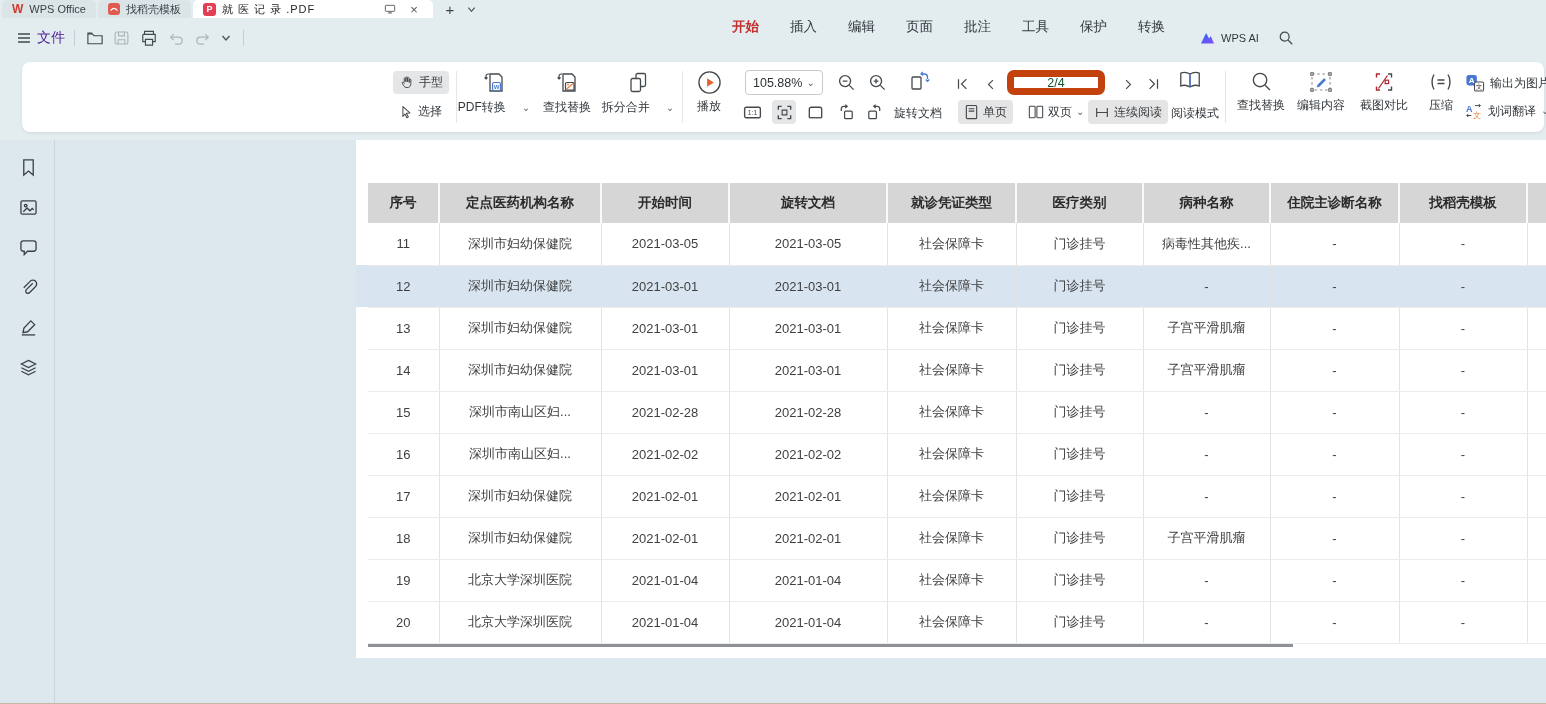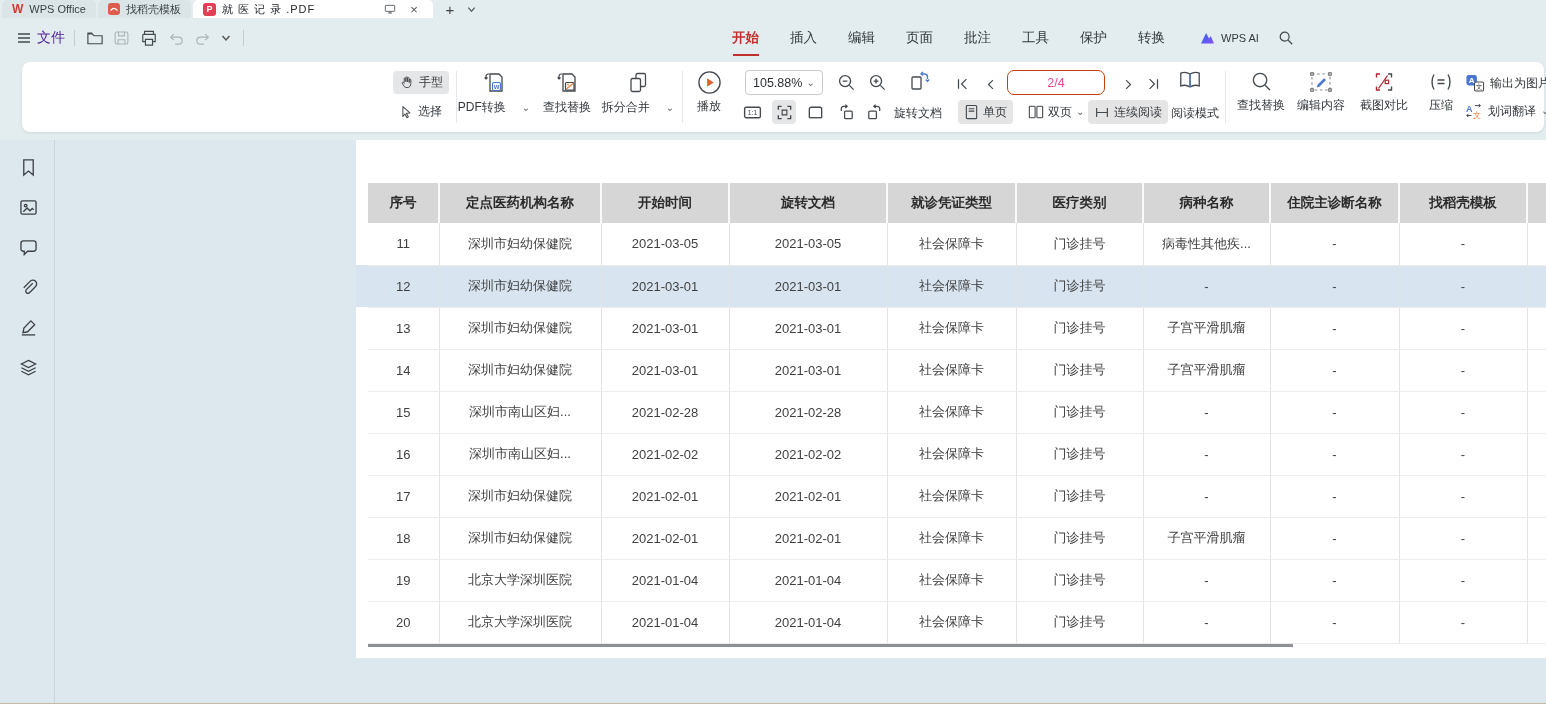--- a/index.html
+++ b/index.html
@@ -13,37 +13,37 @@
   .tab.active{background:#ffffff;width:240px;color:#23272b}
   .tab .grow{flex:1}
   .tabbtn{display:flex;align-items:center;justify-content:center;width:18px;color:#555;font-size:13px}
 
   
   .menubar{position:relative;height:40px;background:#e3edef}
   .mb{position:absolute;top:50%;transform:translateY(-50%)}
   .mb-label{font-size:14px;color:#4c1d95}
   .vdiv-m{width:1px;height:16px;background:#c3ced2}
   .dim{opacity:.35}
-  .mtabs{position:absolute;left:732px;top:0;height:100%;display:flex;align-items:center;gap:31px}
+  .mtabs{position:absolute;left:732px;top:0;height:100%;display:flex;gap:31px}
   .mtab{font-size:13.5px;color:#33383d;position:relative;cursor:default;white-space:nowrap}
   .mtab.active{color:#c2302e;font-weight:bold}
   .mtab.active::after{content:"";position:absolute;left:50%;transform:translateX(-50%);bottom:-9px;width:26px;height:2px;background:#c2302e}
   .aigroup{position:absolute;left:1200px;top:0;height:100%;display:flex;align-items:center;gap:6px;font-size:11px;color:#33383d}
 
   
   .toolbar{position:absolute;left:22px;top:62px;width:1522px;height:70px;background:#fff;border-radius:8px;box-shadow:0 1px 3px rgba(40,60,70,.10)}
   .tb{position:absolute}
   .vdiv{width:1px;background:#e4e7e9;height:52px;top:9px}
   .smallbtn{display:flex;align-items:center;gap:5px;font-size:12px;color:#33383d;height:23px;padding:0 6px;border-radius:4px}
   .smallbtn.on{background:#e4e6e7}
   .bigbtn{display:flex;flex-direction:column;align-items:center;gap:3px;font-size:12px;color:#33383d}
   .bigbtn .lbl{white-space:nowrap;display:flex;align-items:center;gap:16px}
   .chev{font-size:10px;color:#666;line-height:1}
   .selbox{display:flex;align-items:center;justify-content:space-between;border:1px solid #c6cacc;border-radius:4px;height:25px;padding:0 7px;font-size:12.5px;color:#2c3135;background:#fff}
-  .pagebox{display:flex;align-items:center;justify-content:center;border:1px solid #c2410c;border-radius:7px;height:25px;font-size:12.5px;color:#ec4899;background:#fff}
+  .pagebox{display:flex;align-items:center;justify-content:center;border:7px solid #c2410c;border-radius:7px;height:25px;font-size:12.5px;color:#14532d;background:#fff}
   .tool-ico{width:24px;height:24px;display:flex;align-items:center;justify-content:center;border-radius:4px}
   .tool-ico.on{background:#e4e6e7}
   .rowpill{display:flex;align-items:center;gap:4px;height:24px;padding:0 6px;font-size:12px;color:#33383d;border-radius:4px}
   .rowpill.on{background:#e5e5e5}
   .flatlbl{font-size:12px;color:#33383d;white-space:nowrap}
 
   
   .main{position:absolute;top:140px;left:0;right:0;bottom:0;background:#dde8ee}
   .sidebar{position:absolute;left:0;top:0;bottom:0;width:55px;border-right:1px solid #c9d5db;background:#dde8ee}
   .sb-ico{position:absolute;left:17px;width:22px;height:22px;display:flex;align-items:center;justify-content:center}

